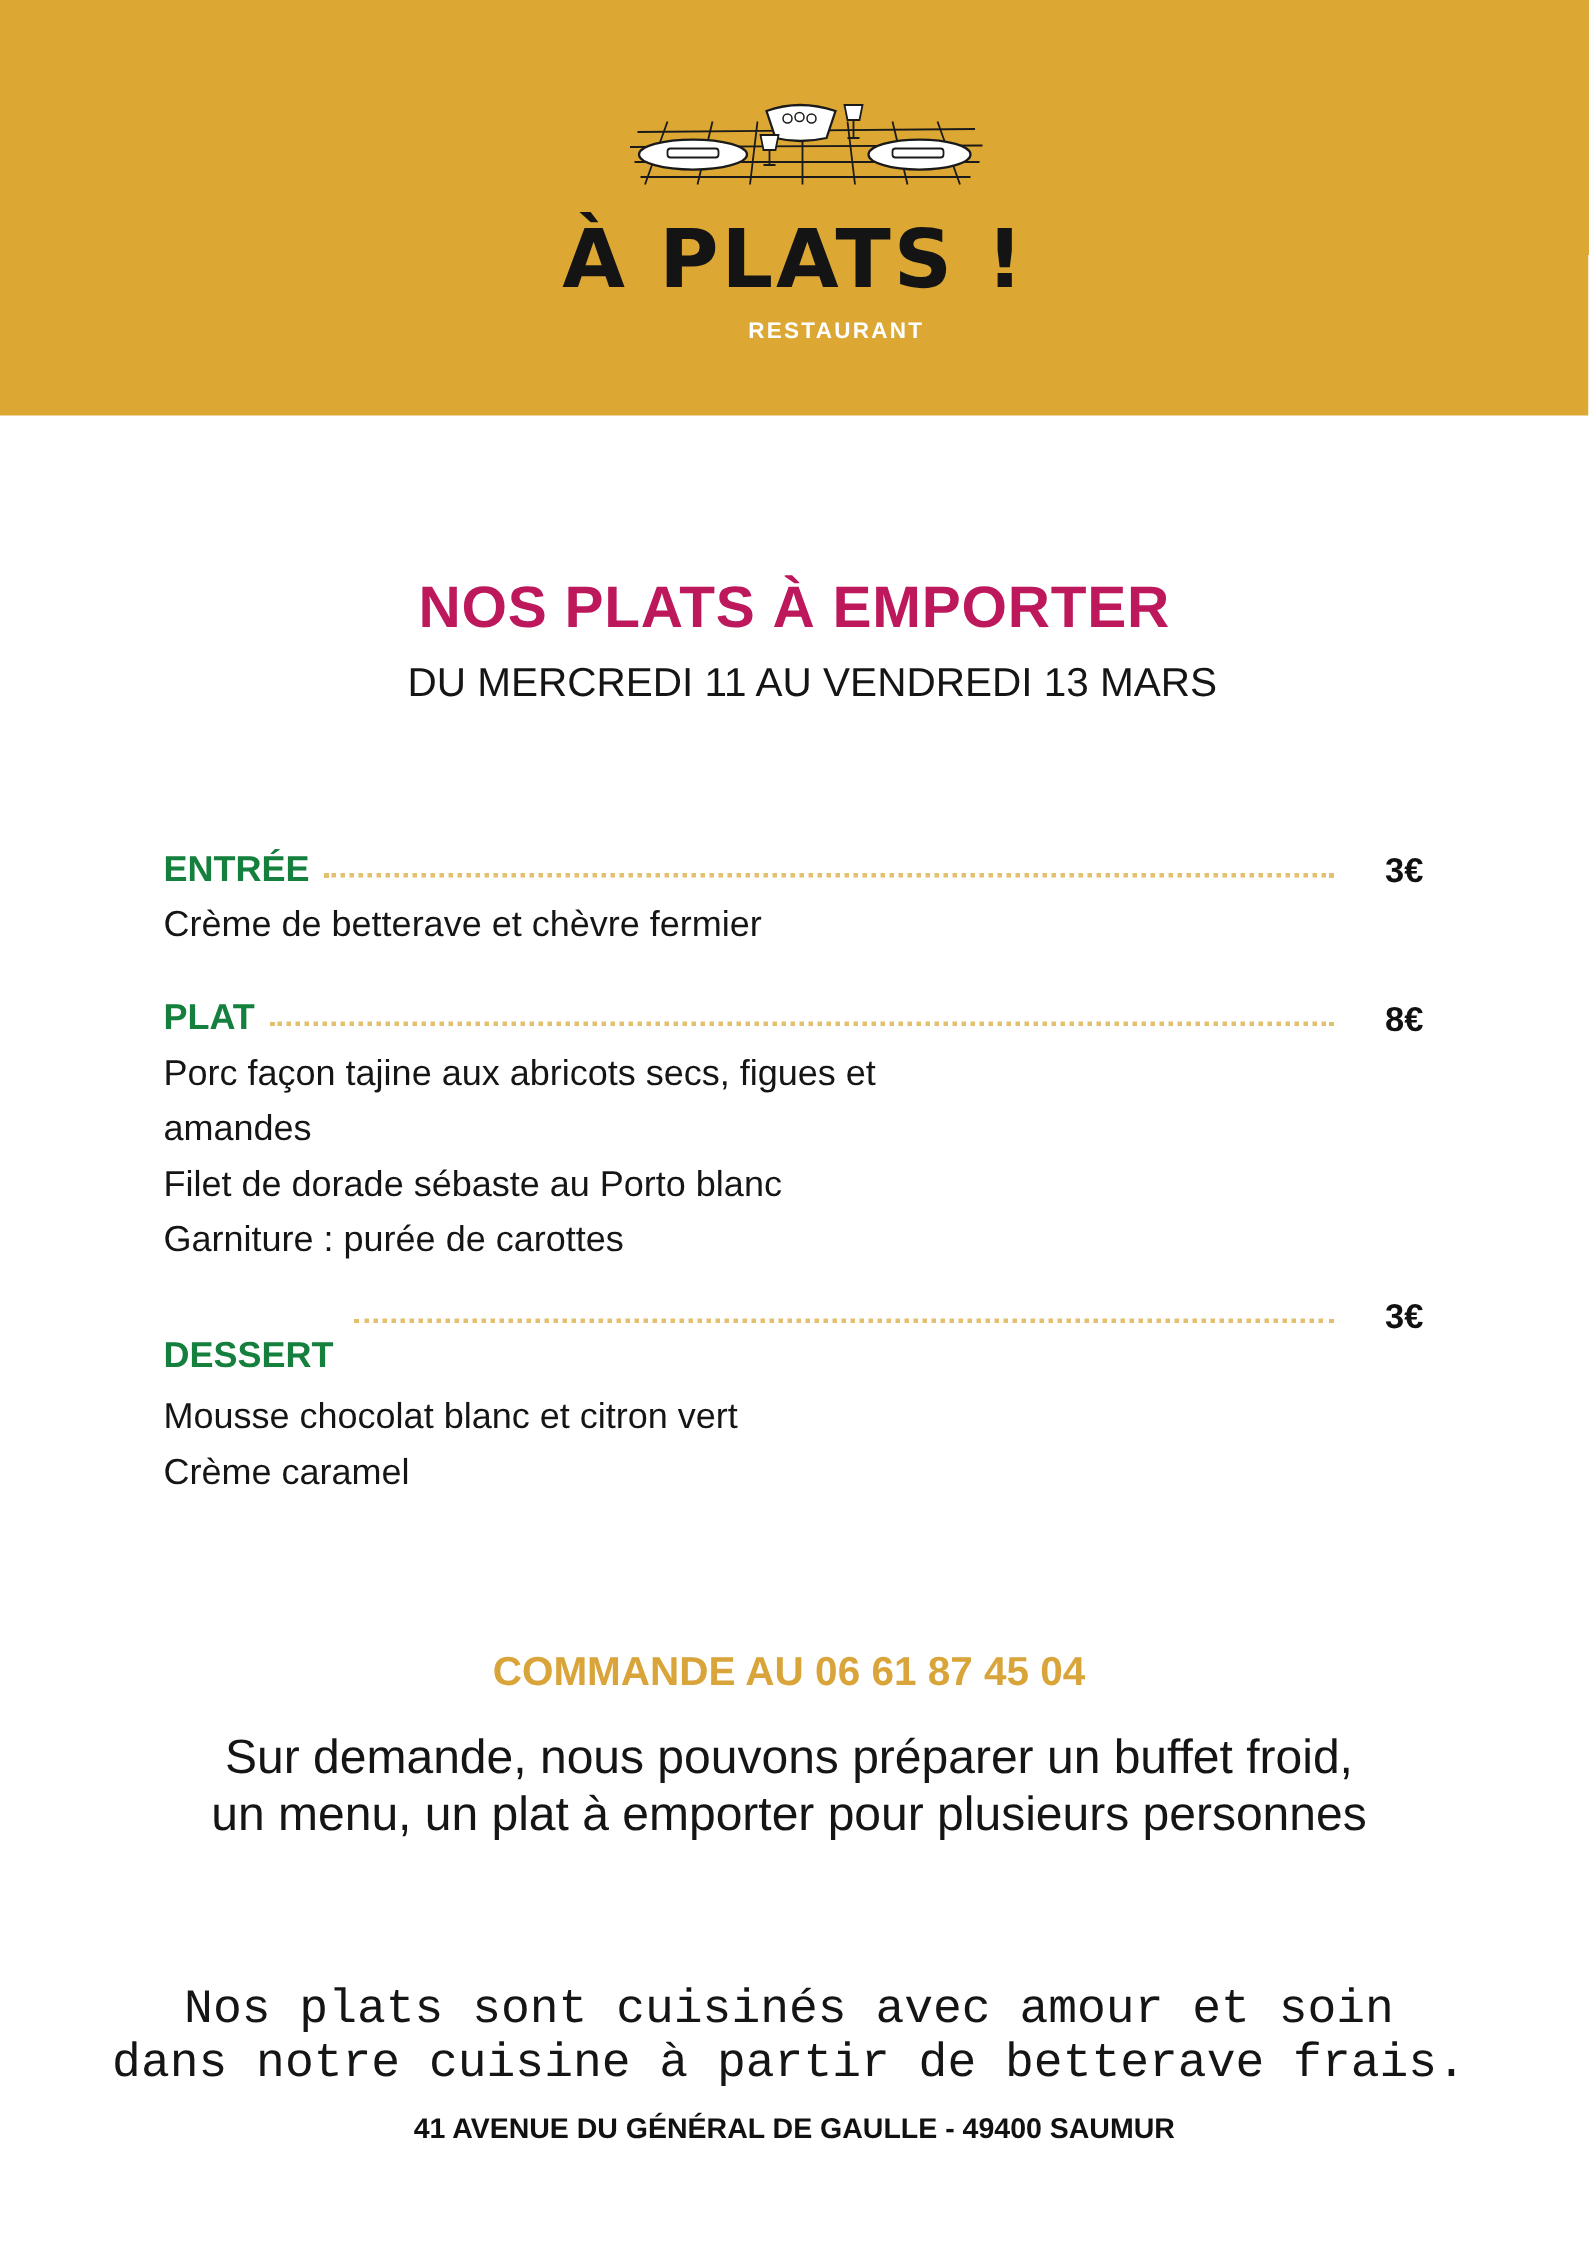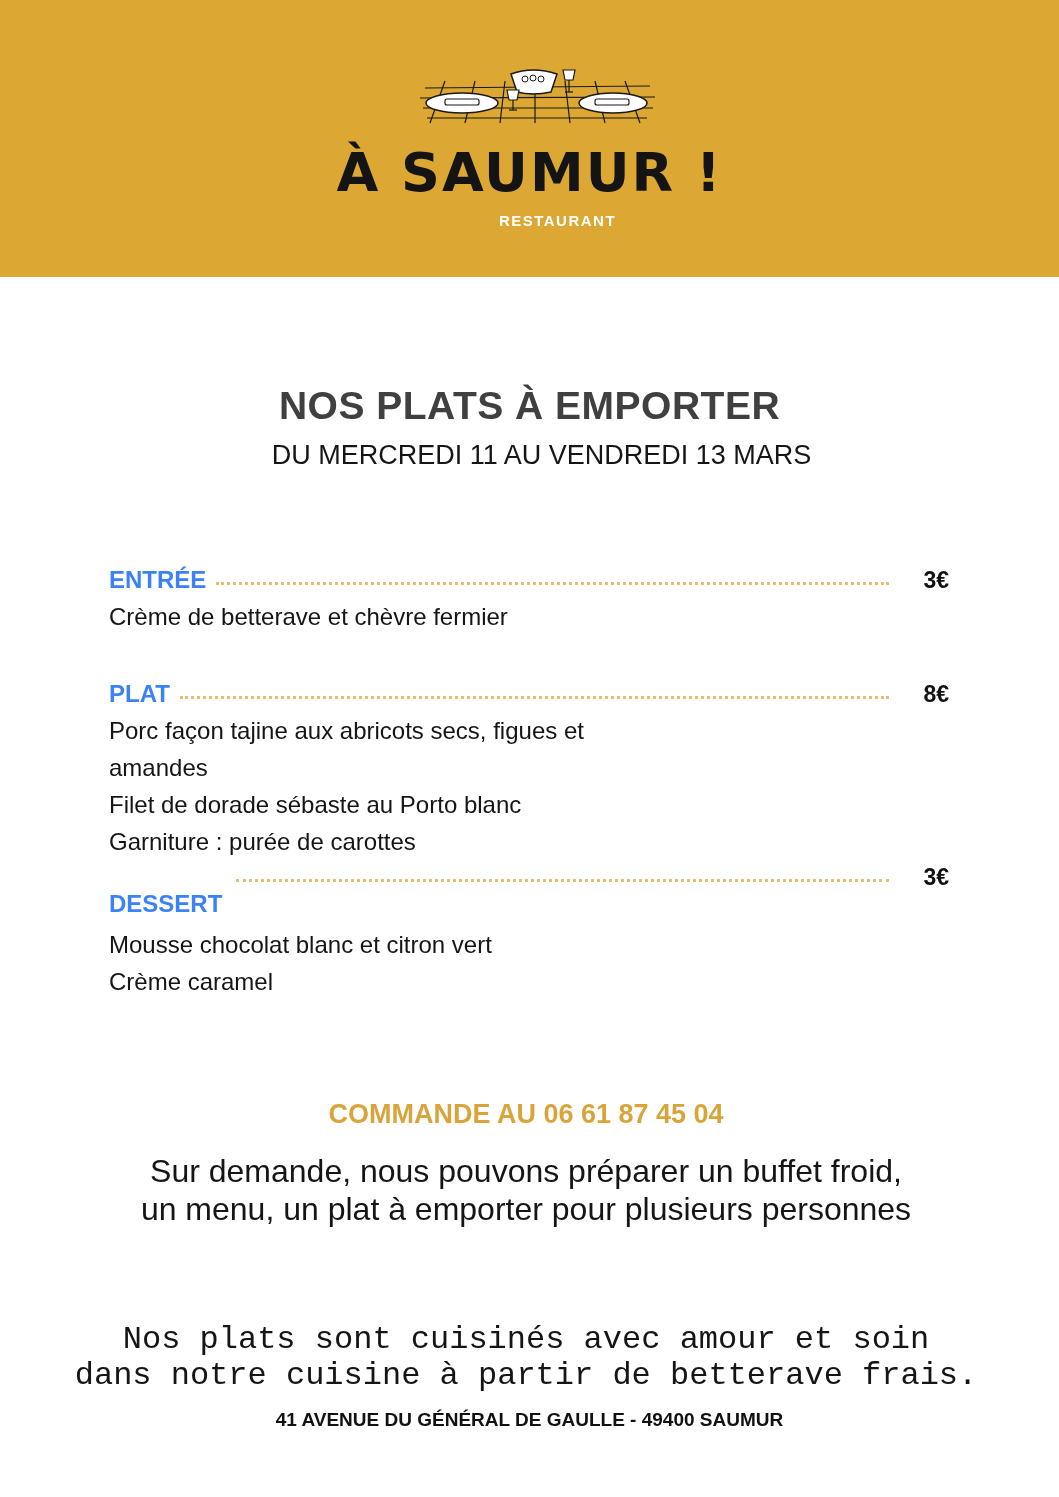--- a/index.html
+++ b/index.html
@@ -19,33 +19,33 @@
     letter-spacing: 2px; color: #141414; line-height: 70px;
   }
   .logo-sub {
     position: absolute; left: 0; width: 1059px; top: 212px; text-align: center;
     font-family: "Liberation Sans", sans-serif; font-weight: bold; font-size: 15px;
     letter-spacing: 1.5px; color: #ffffff; margin-left: 28px;
   }
   .title {
     position: absolute; left: 0; width: 1059px; top: 384px; text-align: center;
     font-family: "Liberation Sans", sans-serif; font-weight: bold; font-size: 39px;
-    color: #404040; letter-spacing: 0.5px;
+    color: #be185d; letter-spacing: 0.5px;
   }
   .subtitle {
     position: absolute; left: 0; width: 1083px; top: 440px; text-align: center;
     font-family: "Liberation Sans", sans-serif; font-size: 27px; color: #151515;
   }
   .section { position: absolute; left: 109px; width: 840px; }
   .sec-head {
     position: relative; height: 36px; display: flex; align-items: center;
   }
   .sec-label {
     font-family: "Liberation Sans", sans-serif; font-weight: bold; font-size: 24px;
-    color: #3b82f6; white-space: nowrap;
+    color: #15803d; white-space: nowrap;
   }
   .dots {
     flex: 1; margin: 0 30px 0 10px; height: 0;
     border-bottom: 3px dotted #E3BF70; position: relative; top: 3px;
   }
   .price {
     font-family: "Liberation Sans", sans-serif; font-weight: bold; font-size: 23px;
     color: #111; width: 30px; text-align: right;
   }
   .item {
@@ -102,37 +102,37 @@
     <circle cx="110" cy="13" r="3" fill="none" stroke="#1a1a1a"></circle>
     <circle cx="118" cy="12" r="3" fill="none" stroke="#1a1a1a"></circle>
     <circle cx="126" cy="13" r="3" fill="none" stroke="#1a1a1a"></circle>
     <path d="M92 24 L104 24 L102 34 L94 34 Z" fill="#fff" stroke="#1a1a1a" stroke-width="1.2"></path>
     <line x1="98" y1="34" x2="98" y2="44" stroke="#1a1a1a" stroke-width="1.2"></line>
     <line x1="94" y1="44" x2="102" y2="44" stroke="#1a1a1a" stroke-width="1.2"></line>
     <path d="M148 4 L160 4 L158 14 L150 14 Z" fill="#fff" stroke="#1a1a1a" stroke-width="1.2"></path>
     <line x1="154" y1="14" x2="154" y2="26" stroke="#1a1a1a" stroke-width="1.2"></line>
     <line x1="150" y1="26" x2="158" y2="26" stroke="#1a1a1a" stroke-width="1.2"></line>
   </svg>
-  <div class="logo-title">À SAUMUR !</div>
+  <div class="logo-title">À PLATS !</div>
   <div class="logo-sub">RESTAURANT</div>
 </div>
 
 <div class="title">NOS PLATS À EMPORTER</div>
 <div class="subtitle">DU MERCREDI 11 AU VENDREDI 13 MARS</div>
 
 <div class="section" style="top:562px;">
   <div class="sec-head">
     <span class="sec-label">ENTRÉE</span>
     <span class="dots"></span>
     <span class="price">3€</span>
   </div>
   <div class="item">Crème de betterave et chèvre fermier</div>
 </div>
 
-<div class="section" style="top:676px;">
+<div class="section" style="top:661px;">
   <div class="sec-head">
     <span class="sec-label">PLAT</span>
     <span class="dots"></span>
     <span class="price">8€</span>
   </div>
   <div class="item">Porc façon tajine aux abricots secs, figues et</div>
   <div class="item">amandes</div>
   <div class="item">Filet de dorade sébaste au Porto blanc</div>
   <div class="item">Garniture : purée de carottes</div>
 </div>

